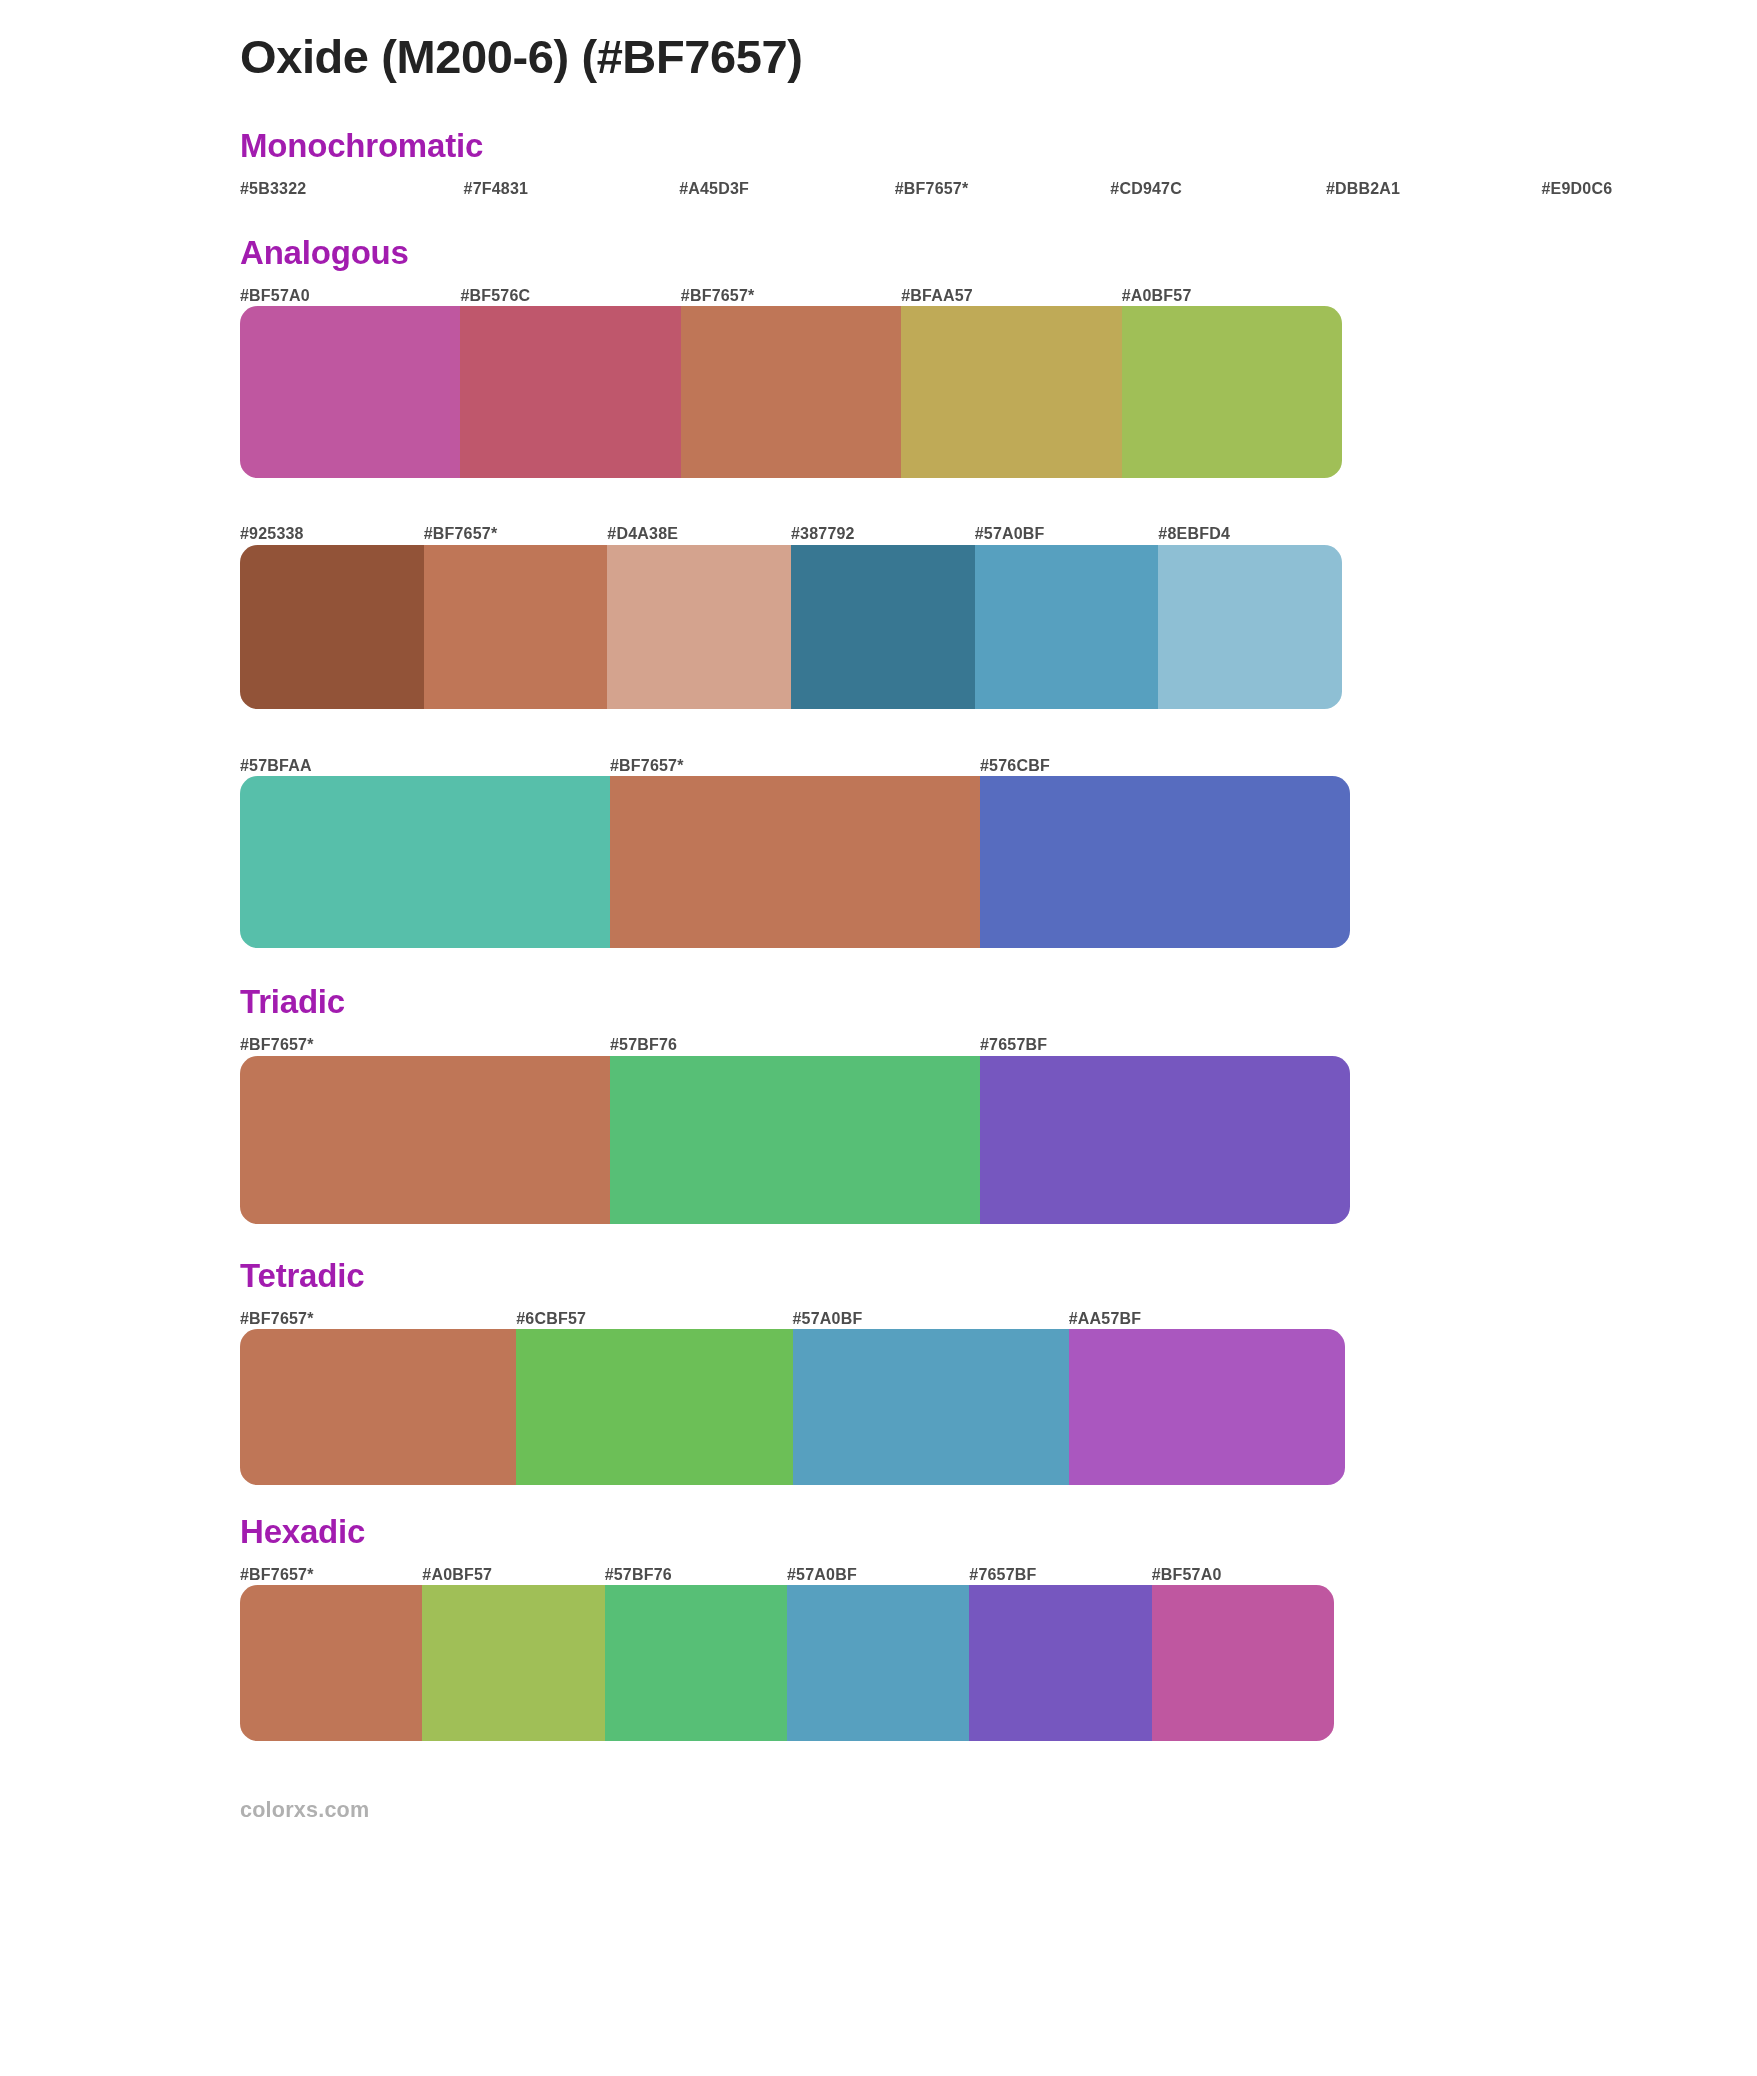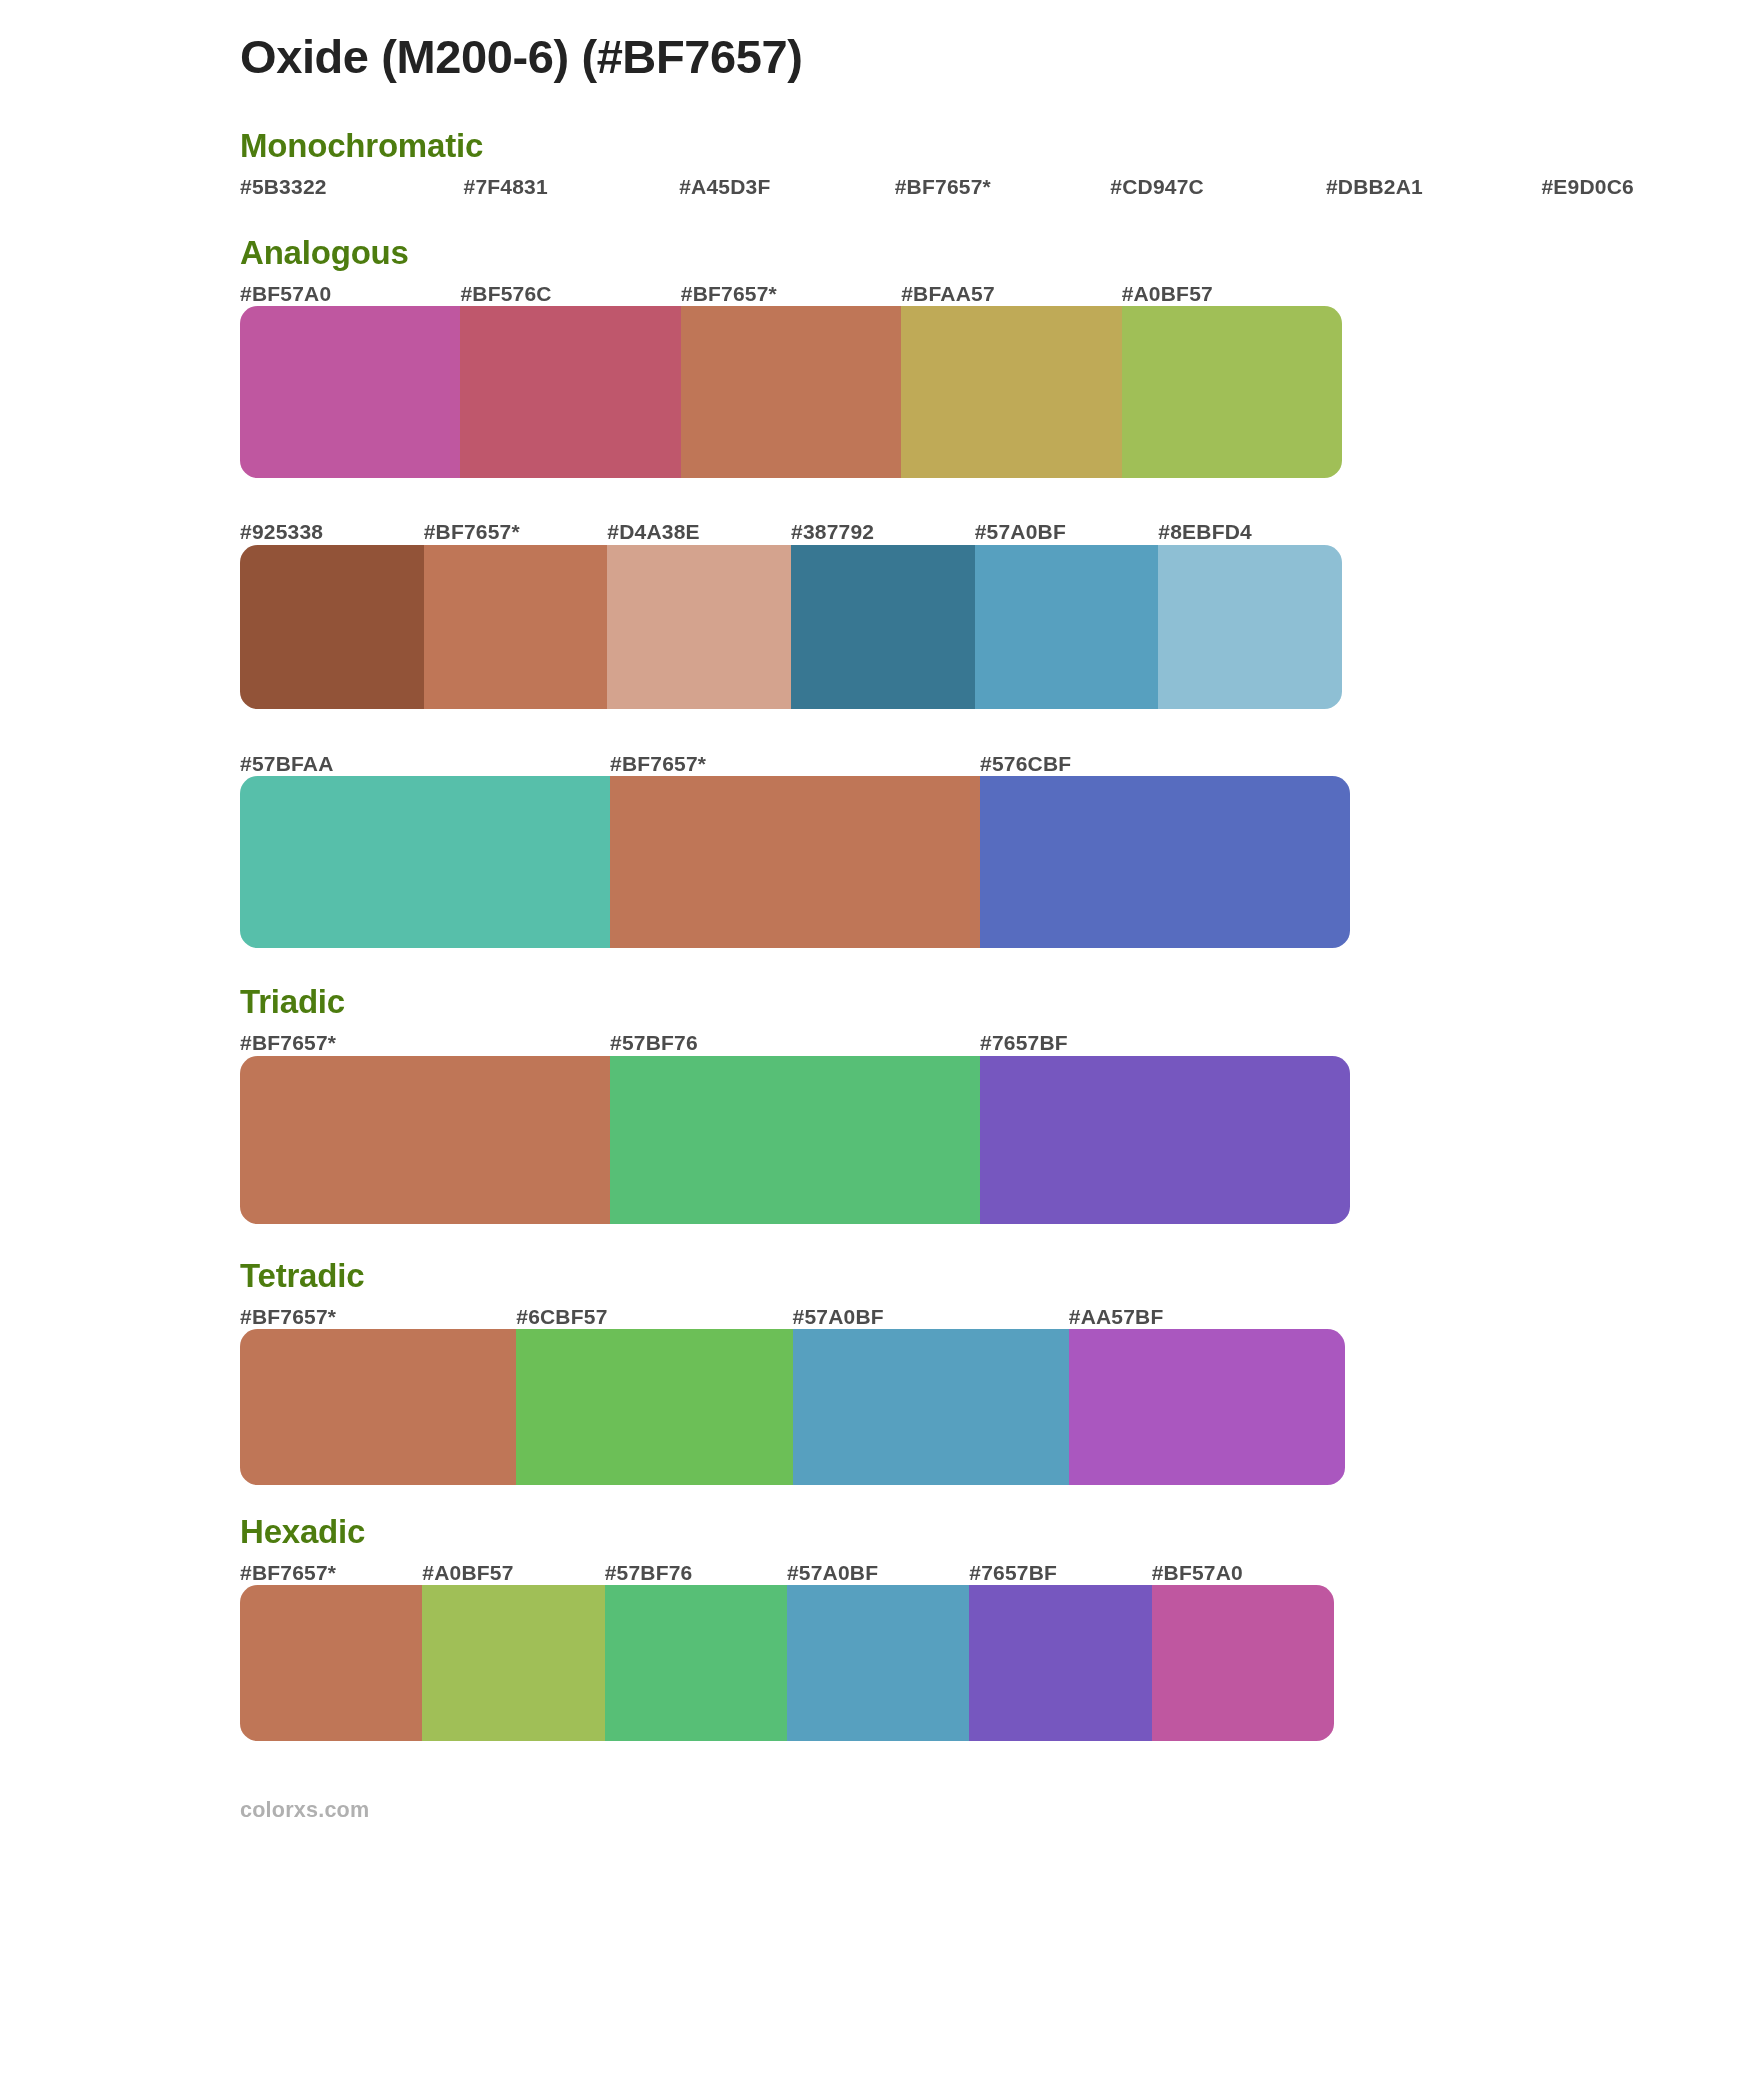--- a/index.html
+++ b/index.html
@@ -43,32 +43,32 @@
     margin: 0;
     padding: 17.6px 0 0 0;
   }
 
   .section {
     margin-top: 45px;
   }
   .section-title {
     font-size: 33px;
     font-weight: bold;
-    color: #4d7c0f;
+    color: #a21caf;
     letter-spacing: -0.2px;
     line-height: 1.0;
     margin: 0 0 8px 0;
   }
   .labels-row {
     display: flex;
     align-items: flex-end;
     height: 27px;
   }
   .swatch-label {
-    font-size: 21px;
+    font-size: 16px;
     font-weight: bold;
     color: #4c4c4c;
     letter-spacing: 0.2px;
     white-space: nowrap;
     line-height: 1;
     box-sizing: border-box;
   }
   .swatch-row {
     display: flex;
     border-radius: 17.6px;

